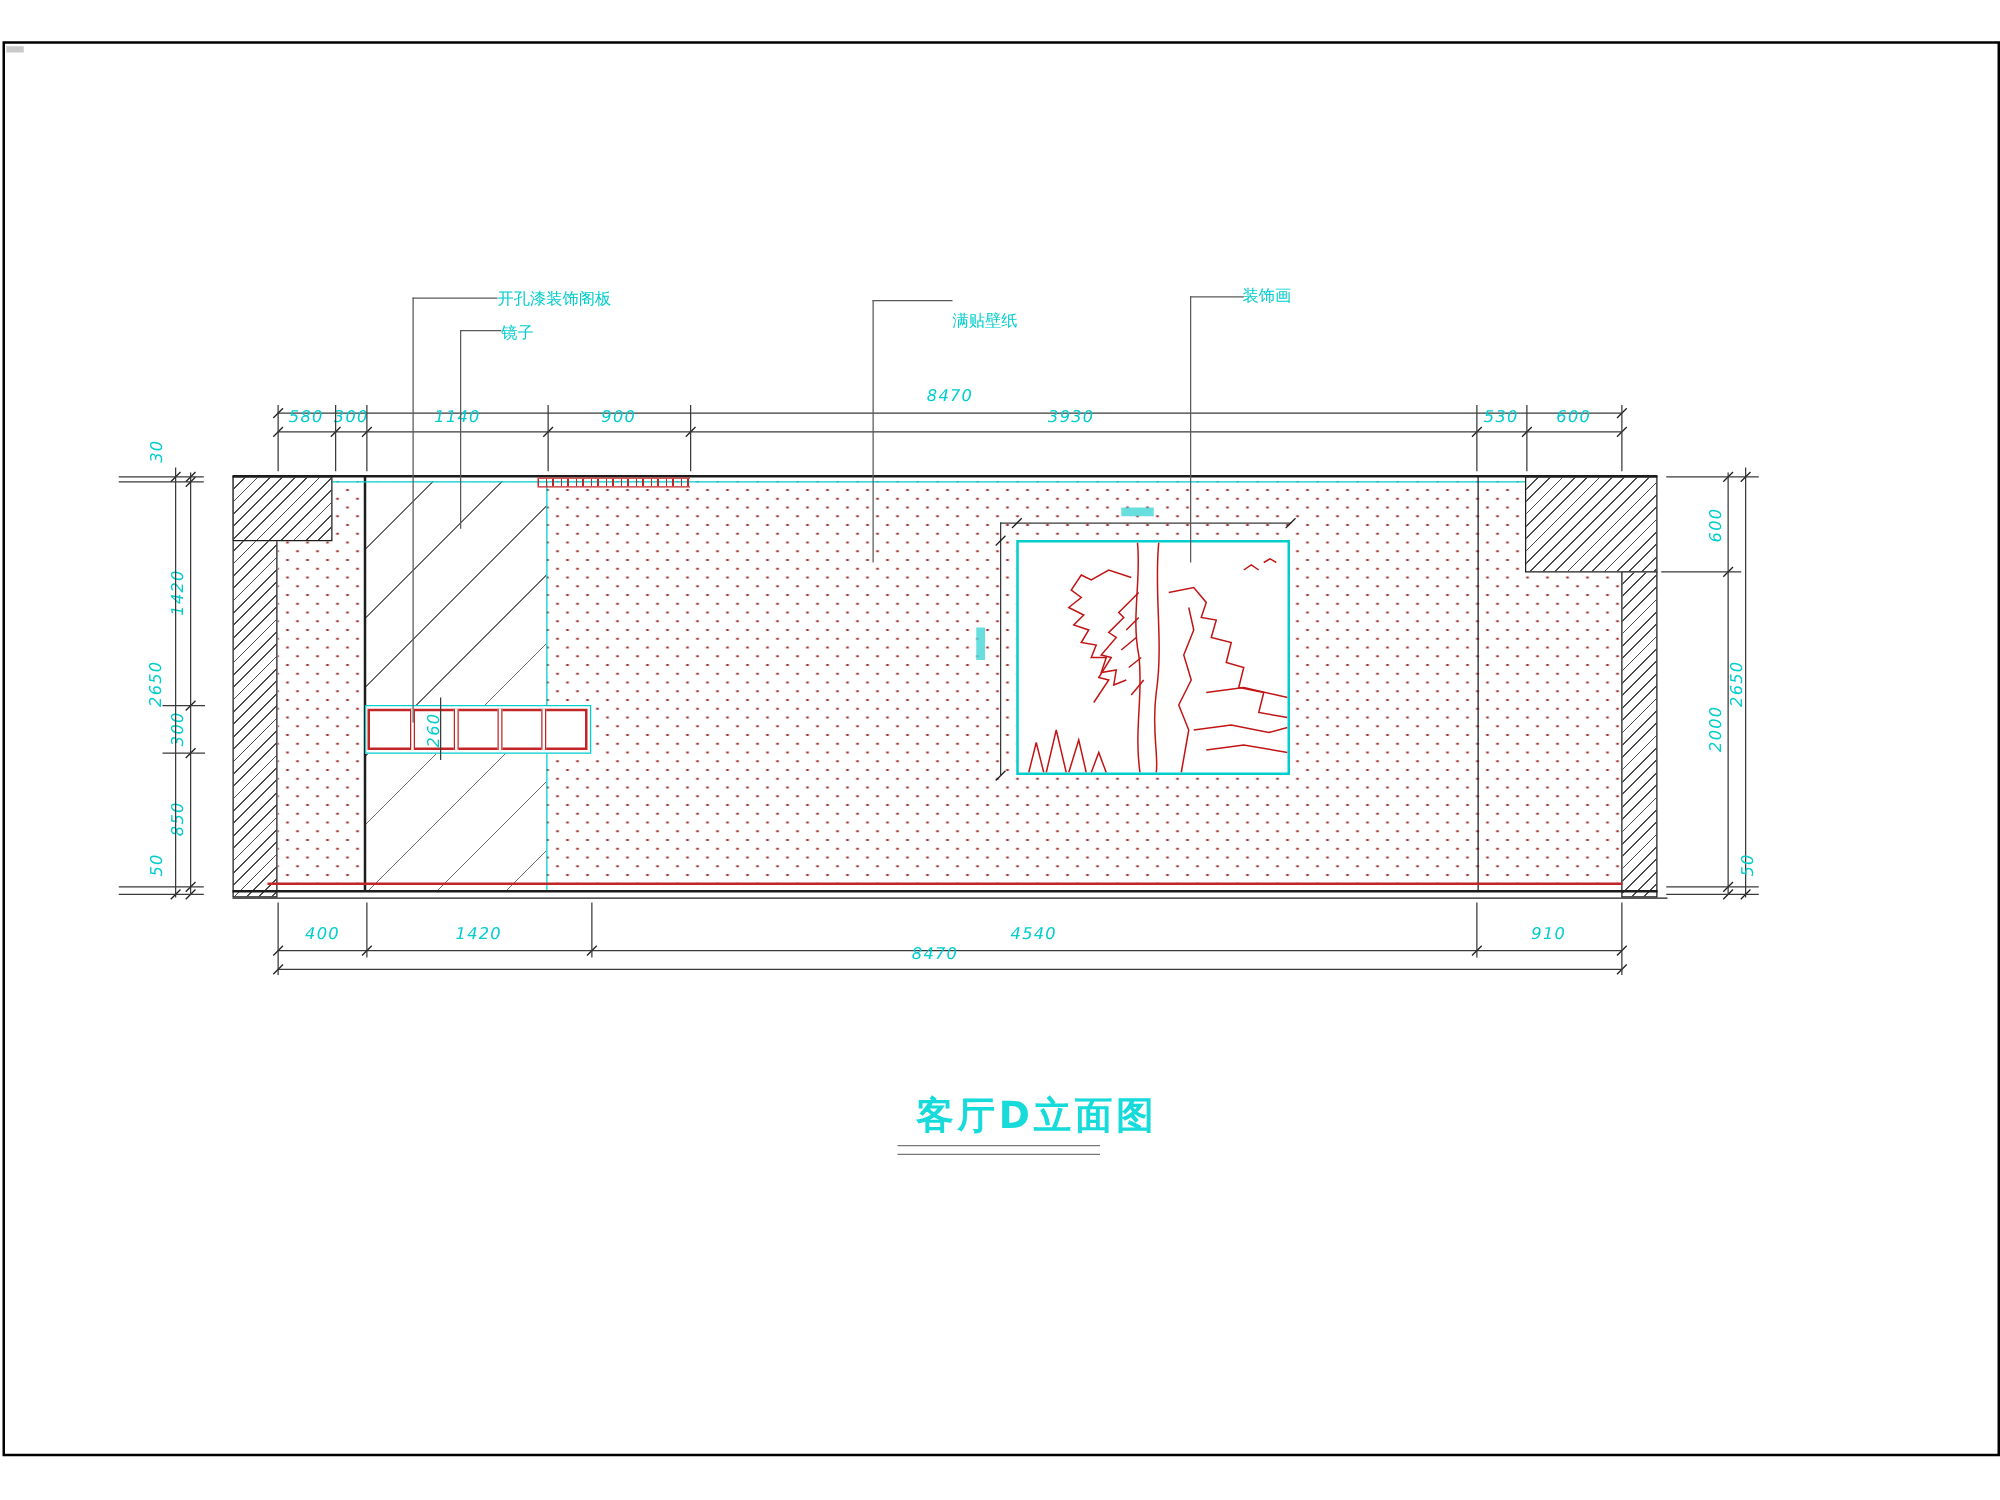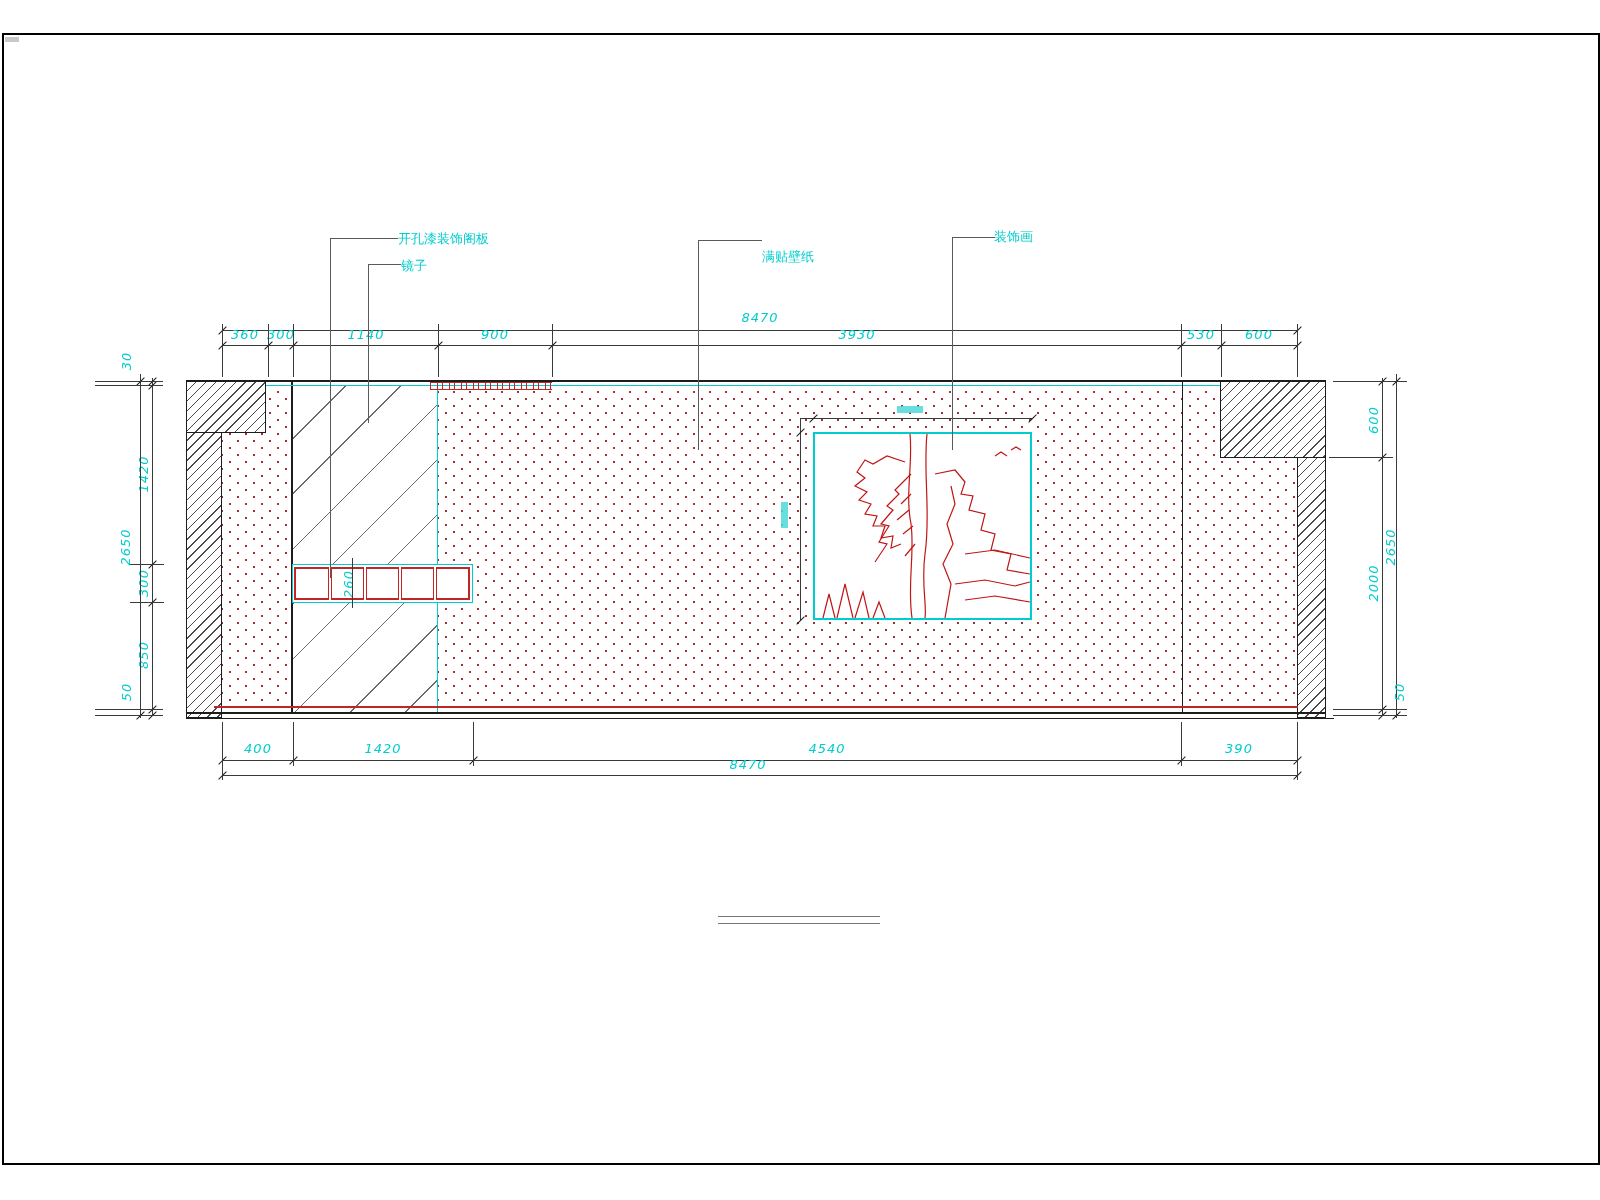--- a/index.html
+++ b/index.html
@@ -104,37 +104,37 @@
       <div class="dimtext" style="left: 760px; top: 317px;">8470</div>
       <div class="dimline" style="left: 222px; top: 345px; width: 1075px; height: 1px;"></div>
       <div class="tick" style="left: 217px; top: 345px; width: 11px; height: 1px;"></div>
       <div class="tick" style="left: 263px; top: 345px; width: 11px; height: 1px;"></div>
       <div class="tick" style="left: 288px; top: 345px; width: 11px; height: 1px;"></div>
       <div class="tick" style="left: 433px; top: 345px; width: 11px; height: 1px;"></div>
       <div class="tick" style="left: 547px; top: 345px; width: 11px; height: 1px;"></div>
       <div class="tick" style="left: 1176px; top: 345px; width: 11px; height: 1px;"></div>
       <div class="tick" style="left: 1216px; top: 345px; width: 11px; height: 1px;"></div>
       <div class="tick" style="left: 1292px; top: 345px; width: 11px; height: 1px;"></div>
-      <div class="dimtext" style="left: 245px; top: 334px;">360</div>
+      <div class="dimtext" style="left: 245px; top: 334px;">580</div>
       <div class="dimtext" style="left: 281px; top: 334px;">300</div>
       <div class="dimtext" style="left: 366px; top: 334px;">1140</div>
       <div class="dimtext" style="left: 495px; top: 334px;">900</div>
       <div class="dimtext" style="left: 857px; top: 334px;">3930</div>
       <div class="dimtext" style="left: 1201px; top: 334px;">530</div>
       <div class="dimtext" style="left: 1259px; top: 334px;">600</div>
       <div class="dimline" style="left: 222px; top: 760px; width: 1075px; height: 1px;"></div>
       <div class="tick" style="left: 217px; top: 760px; width: 11px; height: 1px;"></div>
       <div class="tick" style="left: 288px; top: 760px; width: 11px; height: 1px;"></div>
       <div class="tick" style="left: 468px; top: 760px; width: 11px; height: 1px;"></div>
       <div class="tick" style="left: 1176px; top: 760px; width: 11px; height: 1px;"></div>
       <div class="tick" style="left: 1292px; top: 760px; width: 11px; height: 1px;"></div>
       <div class="dimtext" style="left: 258px; top: 748px;">400</div>
       <div class="dimtext" style="left: 383px; top: 748px;">1420</div>
       <div class="dimtext" style="left: 827px; top: 748px;">4540</div>
-      <div class="dimtext" style="left: 1239px; top: 748px;">390</div>
+      <div class="dimtext" style="left: 1239px; top: 748px;">910</div>
       <div class="dimline" style="left: 222px; top: 775px; width: 1075px; height: 1px;"></div>
       <div class="tick" style="left: 217px; top: 775px; width: 11px; height: 1px;"></div>
       <div class="tick" style="left: 1292px; top: 775px; width: 11px; height: 1px;"></div>
       <div class="dimtext" style="left: 748px; top: 764px;">8470</div>
       <div class="dimline" style="left: 152px; top: 378px; width: 1px; height: 337px;"></div>
       <div class="tick" style="left: 147px; top: 381px; width: 11px; height: 1px;"></div>
       <div class="tick" style="left: 147px; top: 385px; width: 11px; height: 1px;"></div>
       <div class="tick" style="left: 147px; top: 564px; width: 11px; height: 1px;"></div>
       <div class="tick" style="left: 147px; top: 602px; width: 11px; height: 1px;"></div>
       <div class="tick" style="left: 147px; top: 709px; width: 11px; height: 1px;"></div>
@@ -194,16 +194,17 @@
       <div class="leader" style="left: 330px; top: 238px; width: 68px; height: 1px;"></div>
       <div class="leader" style="left: 330px; top: 238px; width: 1px; height: 340px;"></div>
       <div class="leader" style="left: 368px; top: 264px; width: 33px; height: 1px;"></div>
       <div class="leader" style="left: 368px; top: 264px; width: 1px; height: 159px;"></div>
       <div class="leader" style="left: 698px; top: 240px; width: 64px; height: 1px;"></div>
       <div class="leader" style="left: 698px; top: 240px; width: 1px; height: 210px;"></div>
       <div class="leader" style="left: 952px; top: 237px; width: 43px; height: 1px;"></div>
       <div class="leader" style="left: 952px; top: 237px; width: 1px; height: 213px;"></div>
     </div>
 
+  <div class="title-txt" style="left:733px;top:872px;">客厅D立面图</div>
   <div class="title-ul" style="left:718px;top:916px;width:162px;height:1px;"></div>
   <div class="title-ul" style="left:718px;top:923px;width:162px;height:1px;"></div>
 
 </div>
 
 </body></html>

